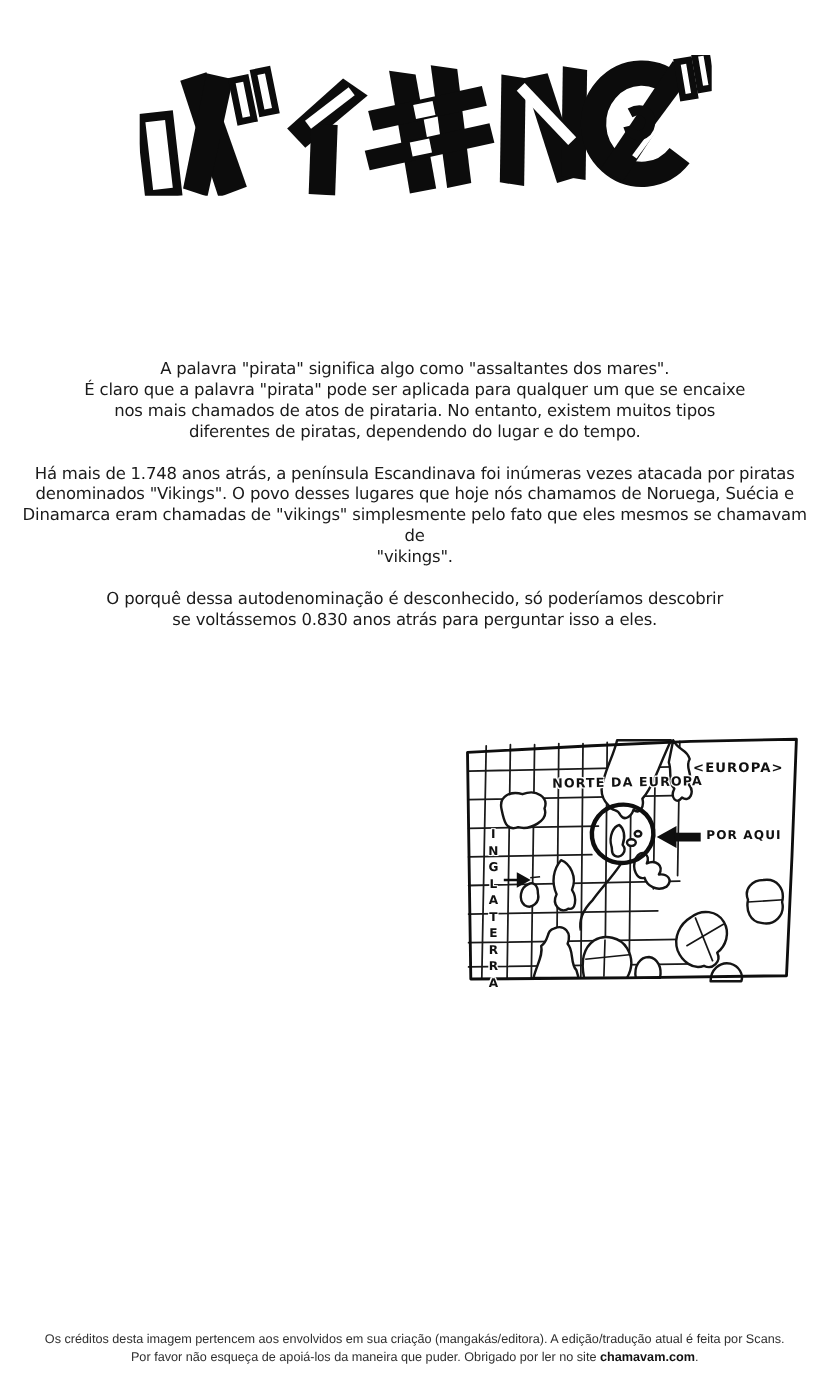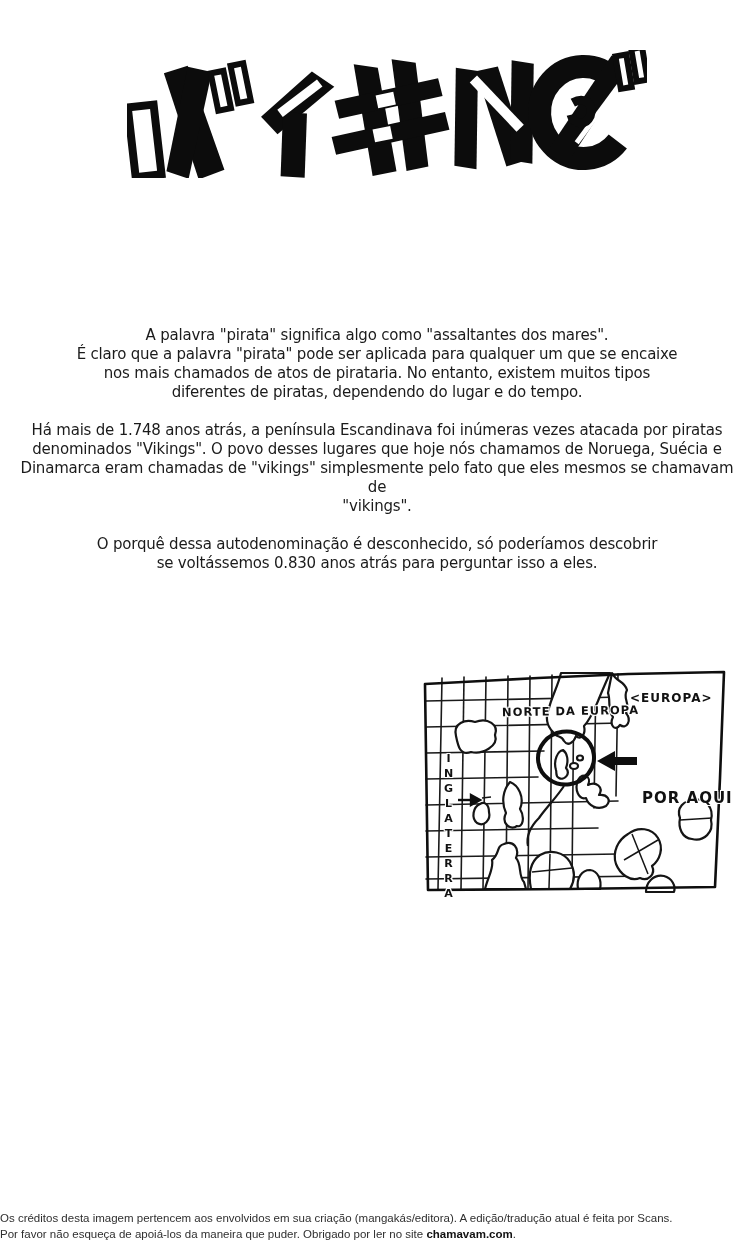--- a/index.html
+++ b/index.html
@@ -36,30 +36,30 @@
   .map-label{
     position:absolute;
     font-weight:700;
     color:#111;
     letter-spacing:1px;
     white-space:nowrap;
     text-shadow:-1px -1px 0 #fff,1px -1px 0 #fff,-1px 1px 0 #fff,1px 1px 0 #fff,0 0 2px #fff;
   }
   .lbl-norte{left:84px;top:36px;font-size:11.5px;transform:rotate(-1deg);}
   .lbl-europa{left:212px;top:23px;font-size:12px;}
-  .lbl-poraqui{left:224px;top:85px;font-size:15px;margin-top:36px;}
+  .lbl-poraqui{left:224px;top:85px;font-size:11px;}
   .lbl-inglaterra{
     left:24px;top:84px;height:124px;
     font-size:11px;letter-spacing:2px;
     writing-mode:vertical-lr;text-orientation:upright;
   }
   
   .footer{
     position:absolute;left:0;bottom:8px;width:754px;
-    text-align:left;
+    text-align:center;
     font-family:"Liberation Sans", sans-serif;
     font-size:11.5px;line-height:16px;color:#2f2f2f;
   }
   .footer b{color:#111;}
 </style>
 </head>
 <body>
 
 <div class="page">
 

